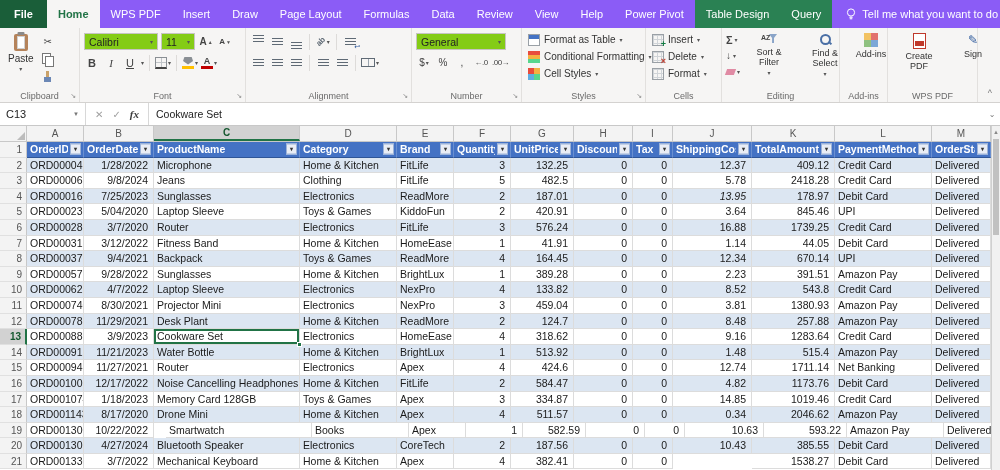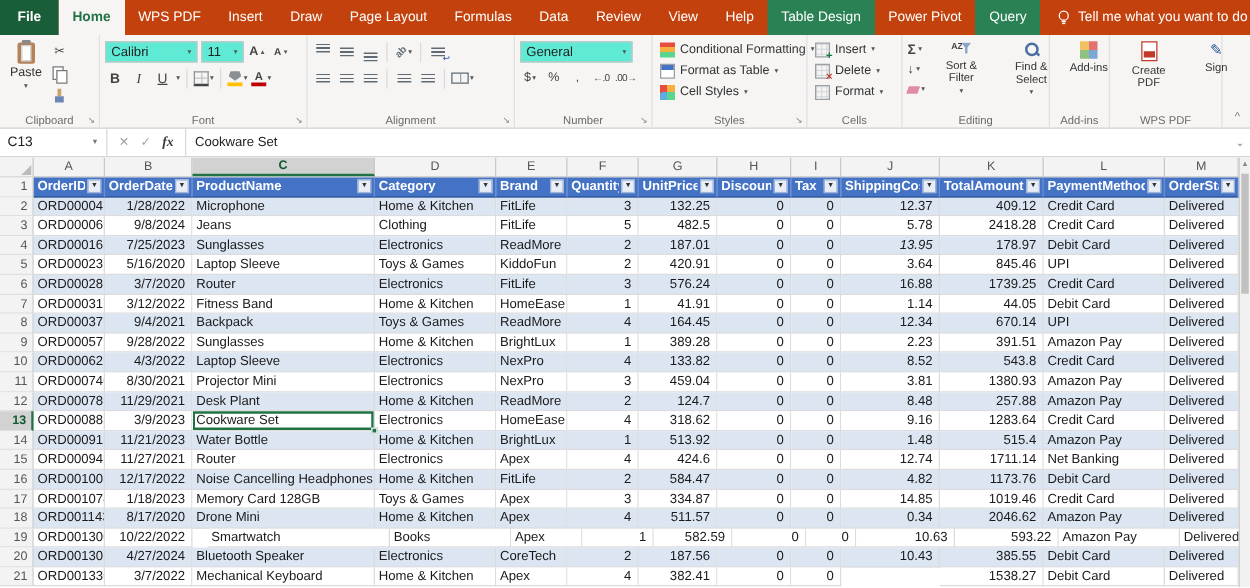--- a/index.html
+++ b/index.html
@@ -1,20 +1,20 @@
 <!DOCTYPE html>
 <html><head>
 <meta charset="utf-8">
 <style>
   *{margin:0;padding:0;box-sizing:border-box}
   html,body{width:1000px;height:470px;overflow:hidden;font-family:"Liberation Sans",sans-serif;background:#fff}
   .app{width:1000px;height:470px;display:flex;flex-direction:column;overflow:hidden}
 
   
-  .tabbar{height:28px;background:#c2410c;display:flex;align-items:stretch;color:#fff;font-size:11px;flex:none}
+  .tabbar{height:28px;background:#8b5cf6;display:flex;align-items:stretch;color:#fff;font-size:11px;flex:none}
   .tabs{display:flex;align-items:stretch}
   .tab{padding:0 11px;display:flex;align-items:center;white-space:nowrap;cursor:default}
   .tab.file{background:#1a5e39;font-weight:bold;padding:0 14px}
   .tab.active{background:#f6f5f4;color:#217346;font-weight:bold}
   .tab.contextual{background:#2a8153}
   .tellme{display:flex;align-items:center;gap:6px;padding:0 14px;white-space:nowrap}
 
   
   .ribbon{height:75px;background:#f6f5f4;border-bottom:1px solid #d4d2d0;display:flex;font-size:10px;color:#444;position:relative;flex:none}
   .group{position:relative;border-right:1px solid #e2e0de;padding:3px 4px 14px;flex:none}
@@ -37,21 +37,21 @@
   .icon-clipboard .page{position:absolute;top:3px;left:4px;right:4px;bottom:2px;background:#fff;border:1px solid #d0d0d0;z-index:1}
   .icon-copy{position:relative;width:11px;height:13px;display:inline-block}
   .icon-copy::before{content:"";position:absolute;left:0;top:0;width:7px;height:9px;border:1px solid #777;background:#fff}
   .icon-copy::after{content:"";position:absolute;left:3px;top:3px;width:7px;height:9px;border:1px solid #777;background:#fff}
   .icon-brush{position:relative;width:11px;height:12px;display:inline-block}
   .icon-brush::before{content:"";position:absolute;left:4px;top:0;width:3px;height:6px;background:#caa26a}
   .icon-brush::after{content:"";position:absolute;left:2px;top:6px;width:7px;height:5px;background:#6b87b5}
 
   
   .g-font{width:166px}
-  .combo{background:#5eead4;border:1px solid #c6c4c2;height:17px;display:flex;align-items:center;padding:0 4px;font-size:10.5px;color:#222;gap:3px}
+  .combo{background:#84cc16;border:1px solid #c6c4c2;height:17px;display:flex;align-items:center;padding:0 4px;font-size:10.5px;color:#222;gap:3px}
   .combo .ca{margin-left:auto}
   .w72{width:74px}.w34{width:34px}.w88{width:90px}
   .fmt{font-size:11px;color:#444;width:13px;text-align:center}
   .fmt.b{font-weight:bold}
   .fmt.i{font-style:italic;font-family:"Liberation Serif",serif}
   .fmt.u{text-decoration:underline}
   .tinyA{font-size:10px;font-weight:bold}
   .tinyArr{font-size:5px;vertical-align:top;color:#555}
   .ic-border{width:12px;height:12px;border:1px solid #8a8f94;border-bottom:2px solid #444;position:relative}
   .ic-border::before{content:"";position:absolute;left:50%;top:0;bottom:0;width:1px;background:#c0c4c8}
@@ -158,22 +158,22 @@
         <div class="tab active">Home</div>
         <div class="tab normal">WPS PDF</div>
         <div class="tab normal">Insert</div>
         <div class="tab normal">Draw</div>
         <div class="tab normal">Page Layout</div>
         <div class="tab normal">Formulas</div>
         <div class="tab normal">Data</div>
         <div class="tab normal">Review</div>
         <div class="tab normal">View</div>
         <div class="tab normal">Help</div>
+        <div class="tab normal">Power Pivot</div>
         <div class="tab contextual">Table Design</div>
-        <div class="tab normal">Power Pivot</div>
         <div class="tab contextual">Query</div>
       </div>
     <div class="tellme">
       <svg width="10" height="13" viewBox="0 0 10 13">
           <circle cx="5" cy="4.5" r="3.6" fill="none" stroke="#fff" stroke-width="1"></circle>
           <rect x="3.4" y="8.6" width="3.2" height="1.2" fill="#fff"></rect>
           <rect x="3.7" y="10.2" width="2.6" height="1.1" fill="#fff"></rect>
         </svg>
       <span>Tell me what you want to do</span>
     </div>
@@ -321,27 +321,27 @@
         <span class="sbtn">,</span>
         <span class="sbtn dec">←.0</span>
         <span class="sbtn dec">.00→</span>
       </div>
       <span class="group-label">Number</span>
       <span class="launcher">↘</span>
     </div>
 
     <div class="group g-styles">
       <div class="srow">
+          <span class="ic-ft"></span>
+          <span class="slbl">Format as Table</span>
+          <span class="ca">▾</span>
+        </div>
+      <div class="srow">
           <span class="ic-cf"></span>
           <span class="slbl">Conditional Formatting</span>
-          <span class="ca">▾</span>
-        </div>
-      <div class="srow">
-          <span class="ic-ft"></span>
-          <span class="slbl">Format as Table</span>
           <span class="ca">▾</span>
         </div>
       <div class="srow">
           <span class="ic-cs"></span>
           <span class="slbl">Cell Styles</span>
           <span class="ca">▾</span>
         </div>
       <span class="group-label">Styles</span>
       <span class="launcher">↘</span>
     </div>
@@ -555,21 +555,21 @@
           <div class="cell num" style="width: 59px;">0</div>
           <div class="cell num" style="width: 40px;">0</div>
           <div class="cell num" style="width: 79px; font-style: italic;">13.95</div>
           <div class="cell num" style="width: 83px;">178.97</div>
           <div class="cell" style="width: 97px;">Debit Card</div>
           <div class="cell" style="width: 59px;">Delivered</div>
         </div>
         <div class="row">
           <div class="rn">5</div>
           <div class="cell" style="width: 57px;">ORD0002365</div>
-          <div class="cell num" style="width: 70px;">5/16/2020</div>
+          <div class="cell num" style="width: 70px;">5/04/2020</div>
           <div class="cell" style="width: 146px;">Laptop Sleeve</div>
           <div class="cell" style="width: 97px;">Toys &amp; Games</div>
           <div class="cell" style="width: 57px;">KiddoFun</div>
           <div class="cell num" style="width: 57px;">2</div>
           <div class="cell num" style="width: 63px;">420.91</div>
           <div class="cell num" style="width: 59px;">0</div>
           <div class="cell num" style="width: 40px;">0</div>
           <div class="cell num" style="width: 79px;">3.64</div>
           <div class="cell num" style="width: 83px;">845.46</div>
           <div class="cell" style="width: 97px;">UPI</div>
@@ -635,21 +635,21 @@
           <div class="cell num" style="width: 59px;">0</div>
           <div class="cell num" style="width: 40px;">0</div>
           <div class="cell num" style="width: 79px;">2.23</div>
           <div class="cell num" style="width: 83px;">391.51</div>
           <div class="cell" style="width: 97px;">Amazon Pay</div>
           <div class="cell" style="width: 59px;">Delivered</div>
         </div>
         <div class="row band">
           <div class="rn">10</div>
           <div class="cell" style="width: 57px;">ORD0006210</div>
-          <div class="cell num" style="width: 70px;">4/3/2022</div>
+          <div class="cell num" style="width: 70px;">4/7/2022</div>
           <div class="cell" style="width: 146px;">Laptop Sleeve</div>
           <div class="cell" style="width: 97px;">Electronics</div>
           <div class="cell" style="width: 57px;">NexPro</div>
           <div class="cell num" style="width: 57px;">4</div>
           <div class="cell num" style="width: 63px;">133.82</div>
           <div class="cell num" style="width: 59px;">0</div>
           <div class="cell num" style="width: 40px;">0</div>
           <div class="cell num" style="width: 79px;">8.52</div>
           <div class="cell num" style="width: 83px;">543.8</div>
           <div class="cell" style="width: 97px;">Credit Card</div>

